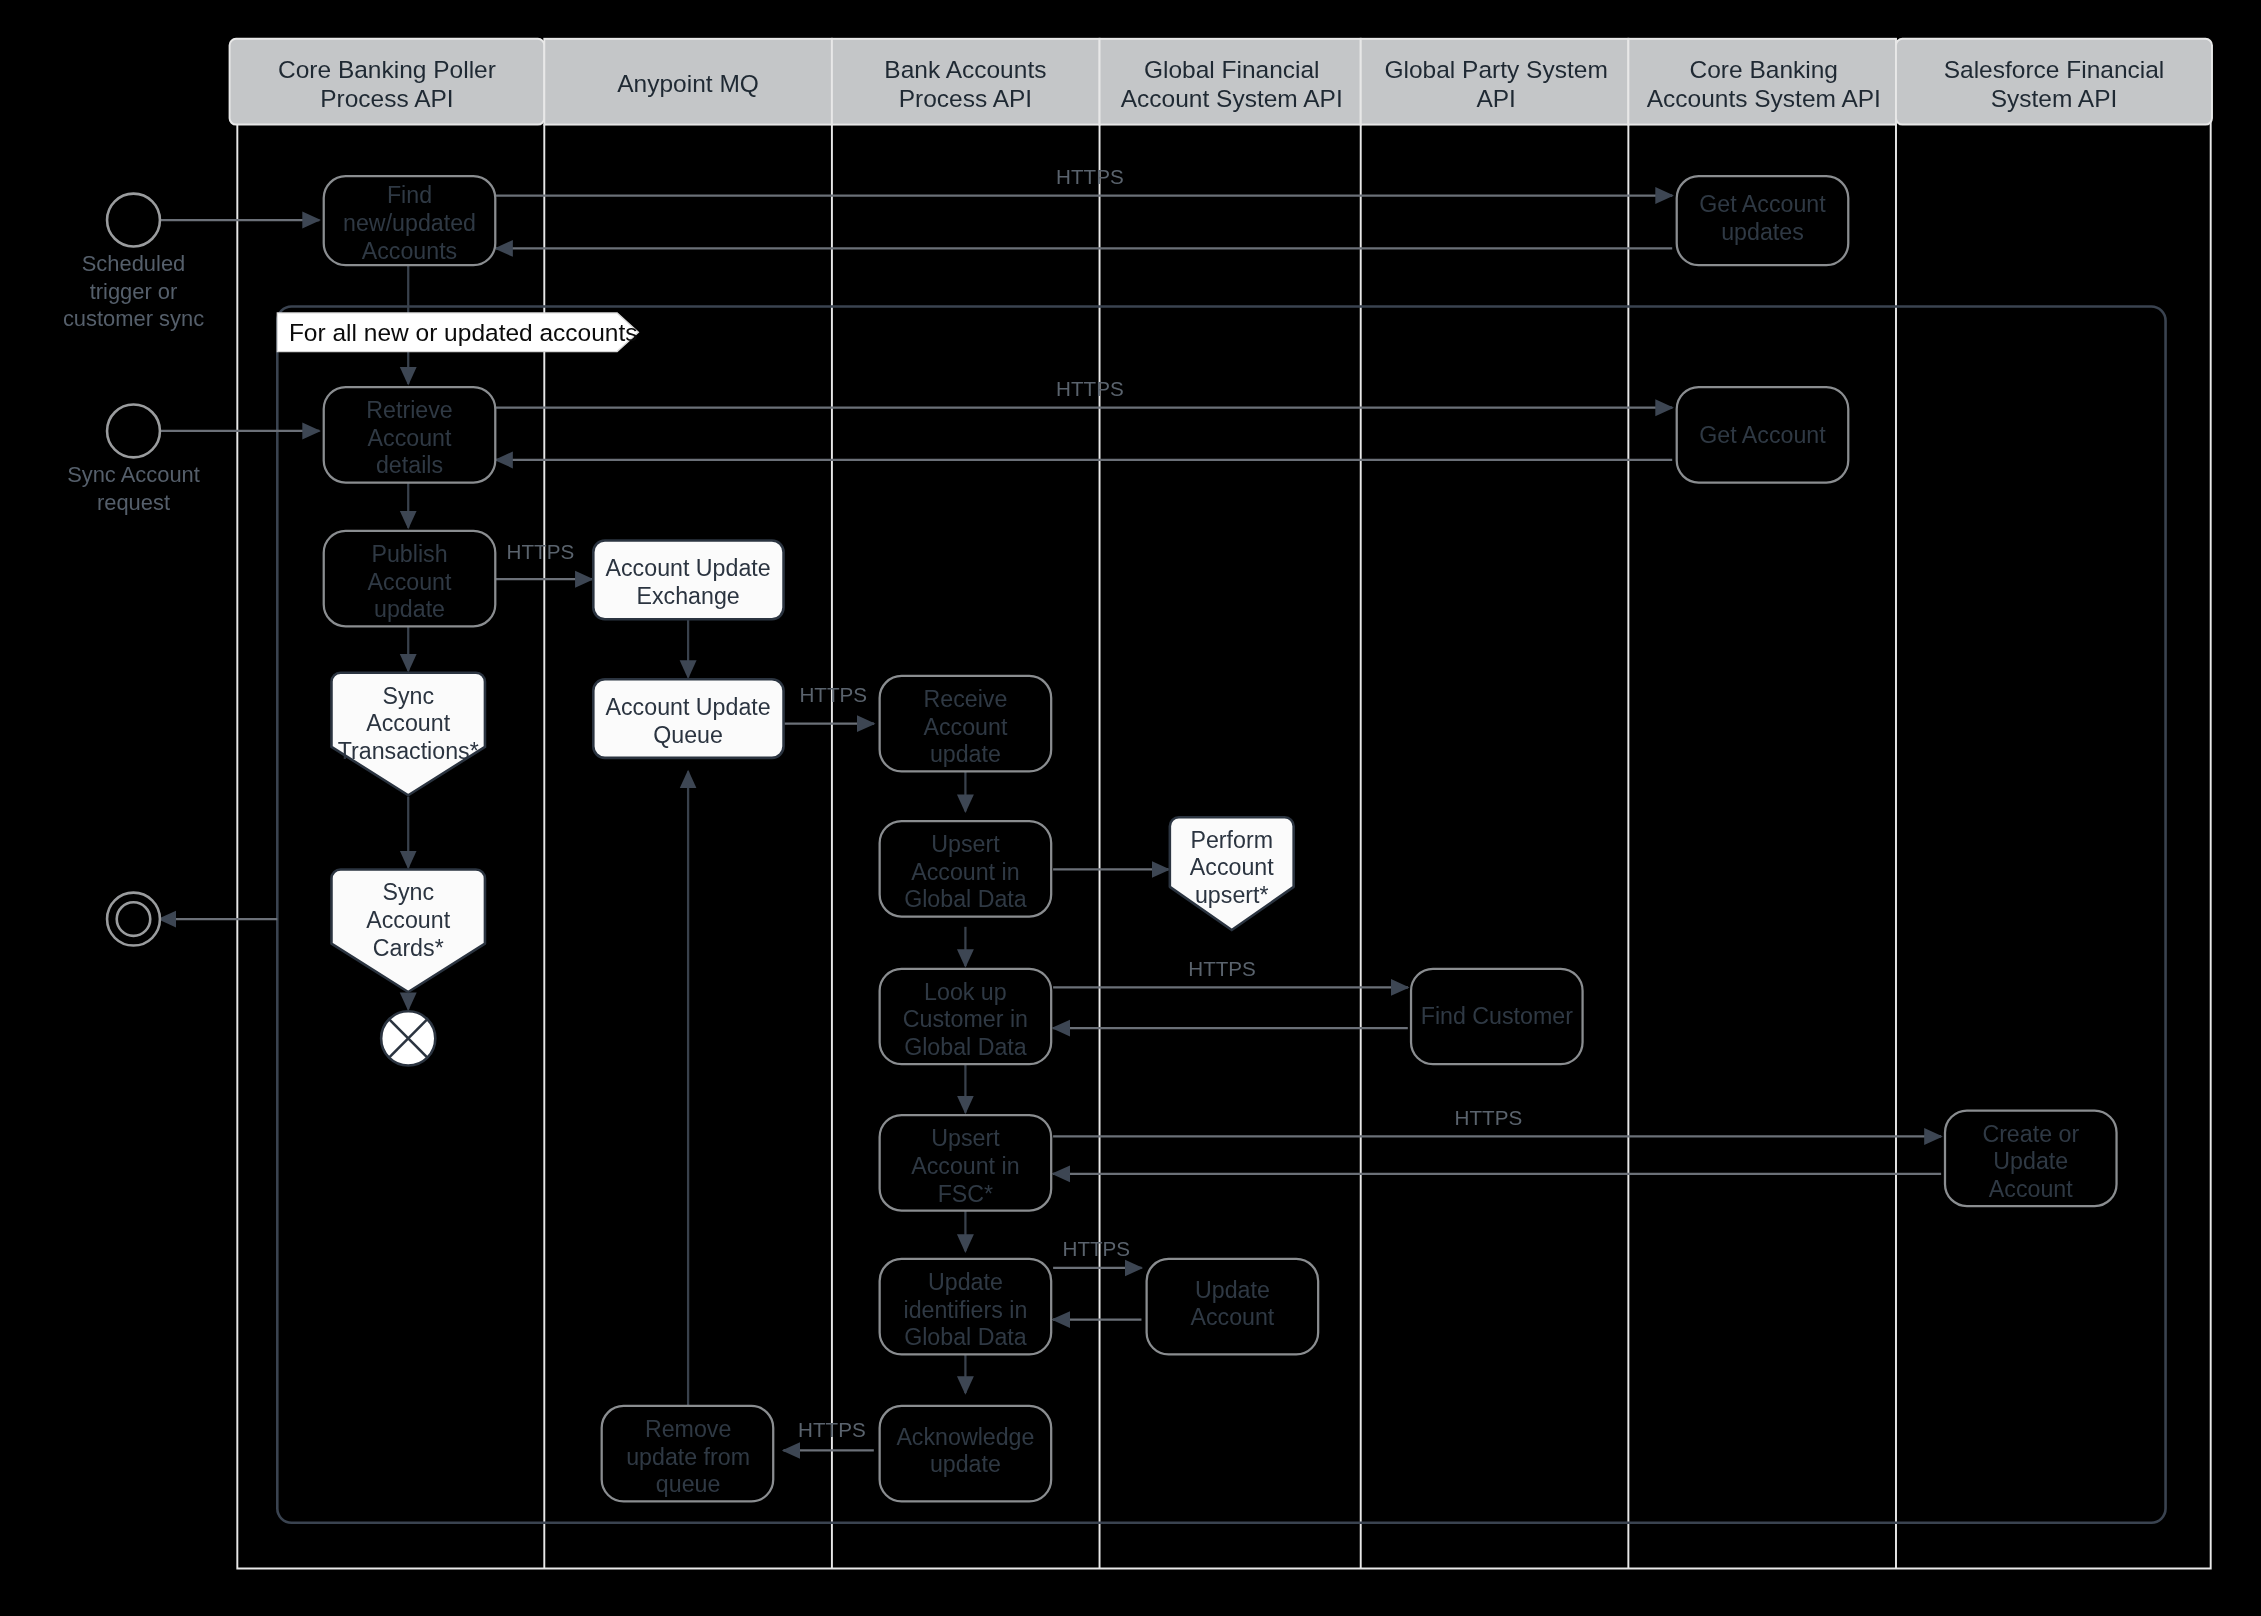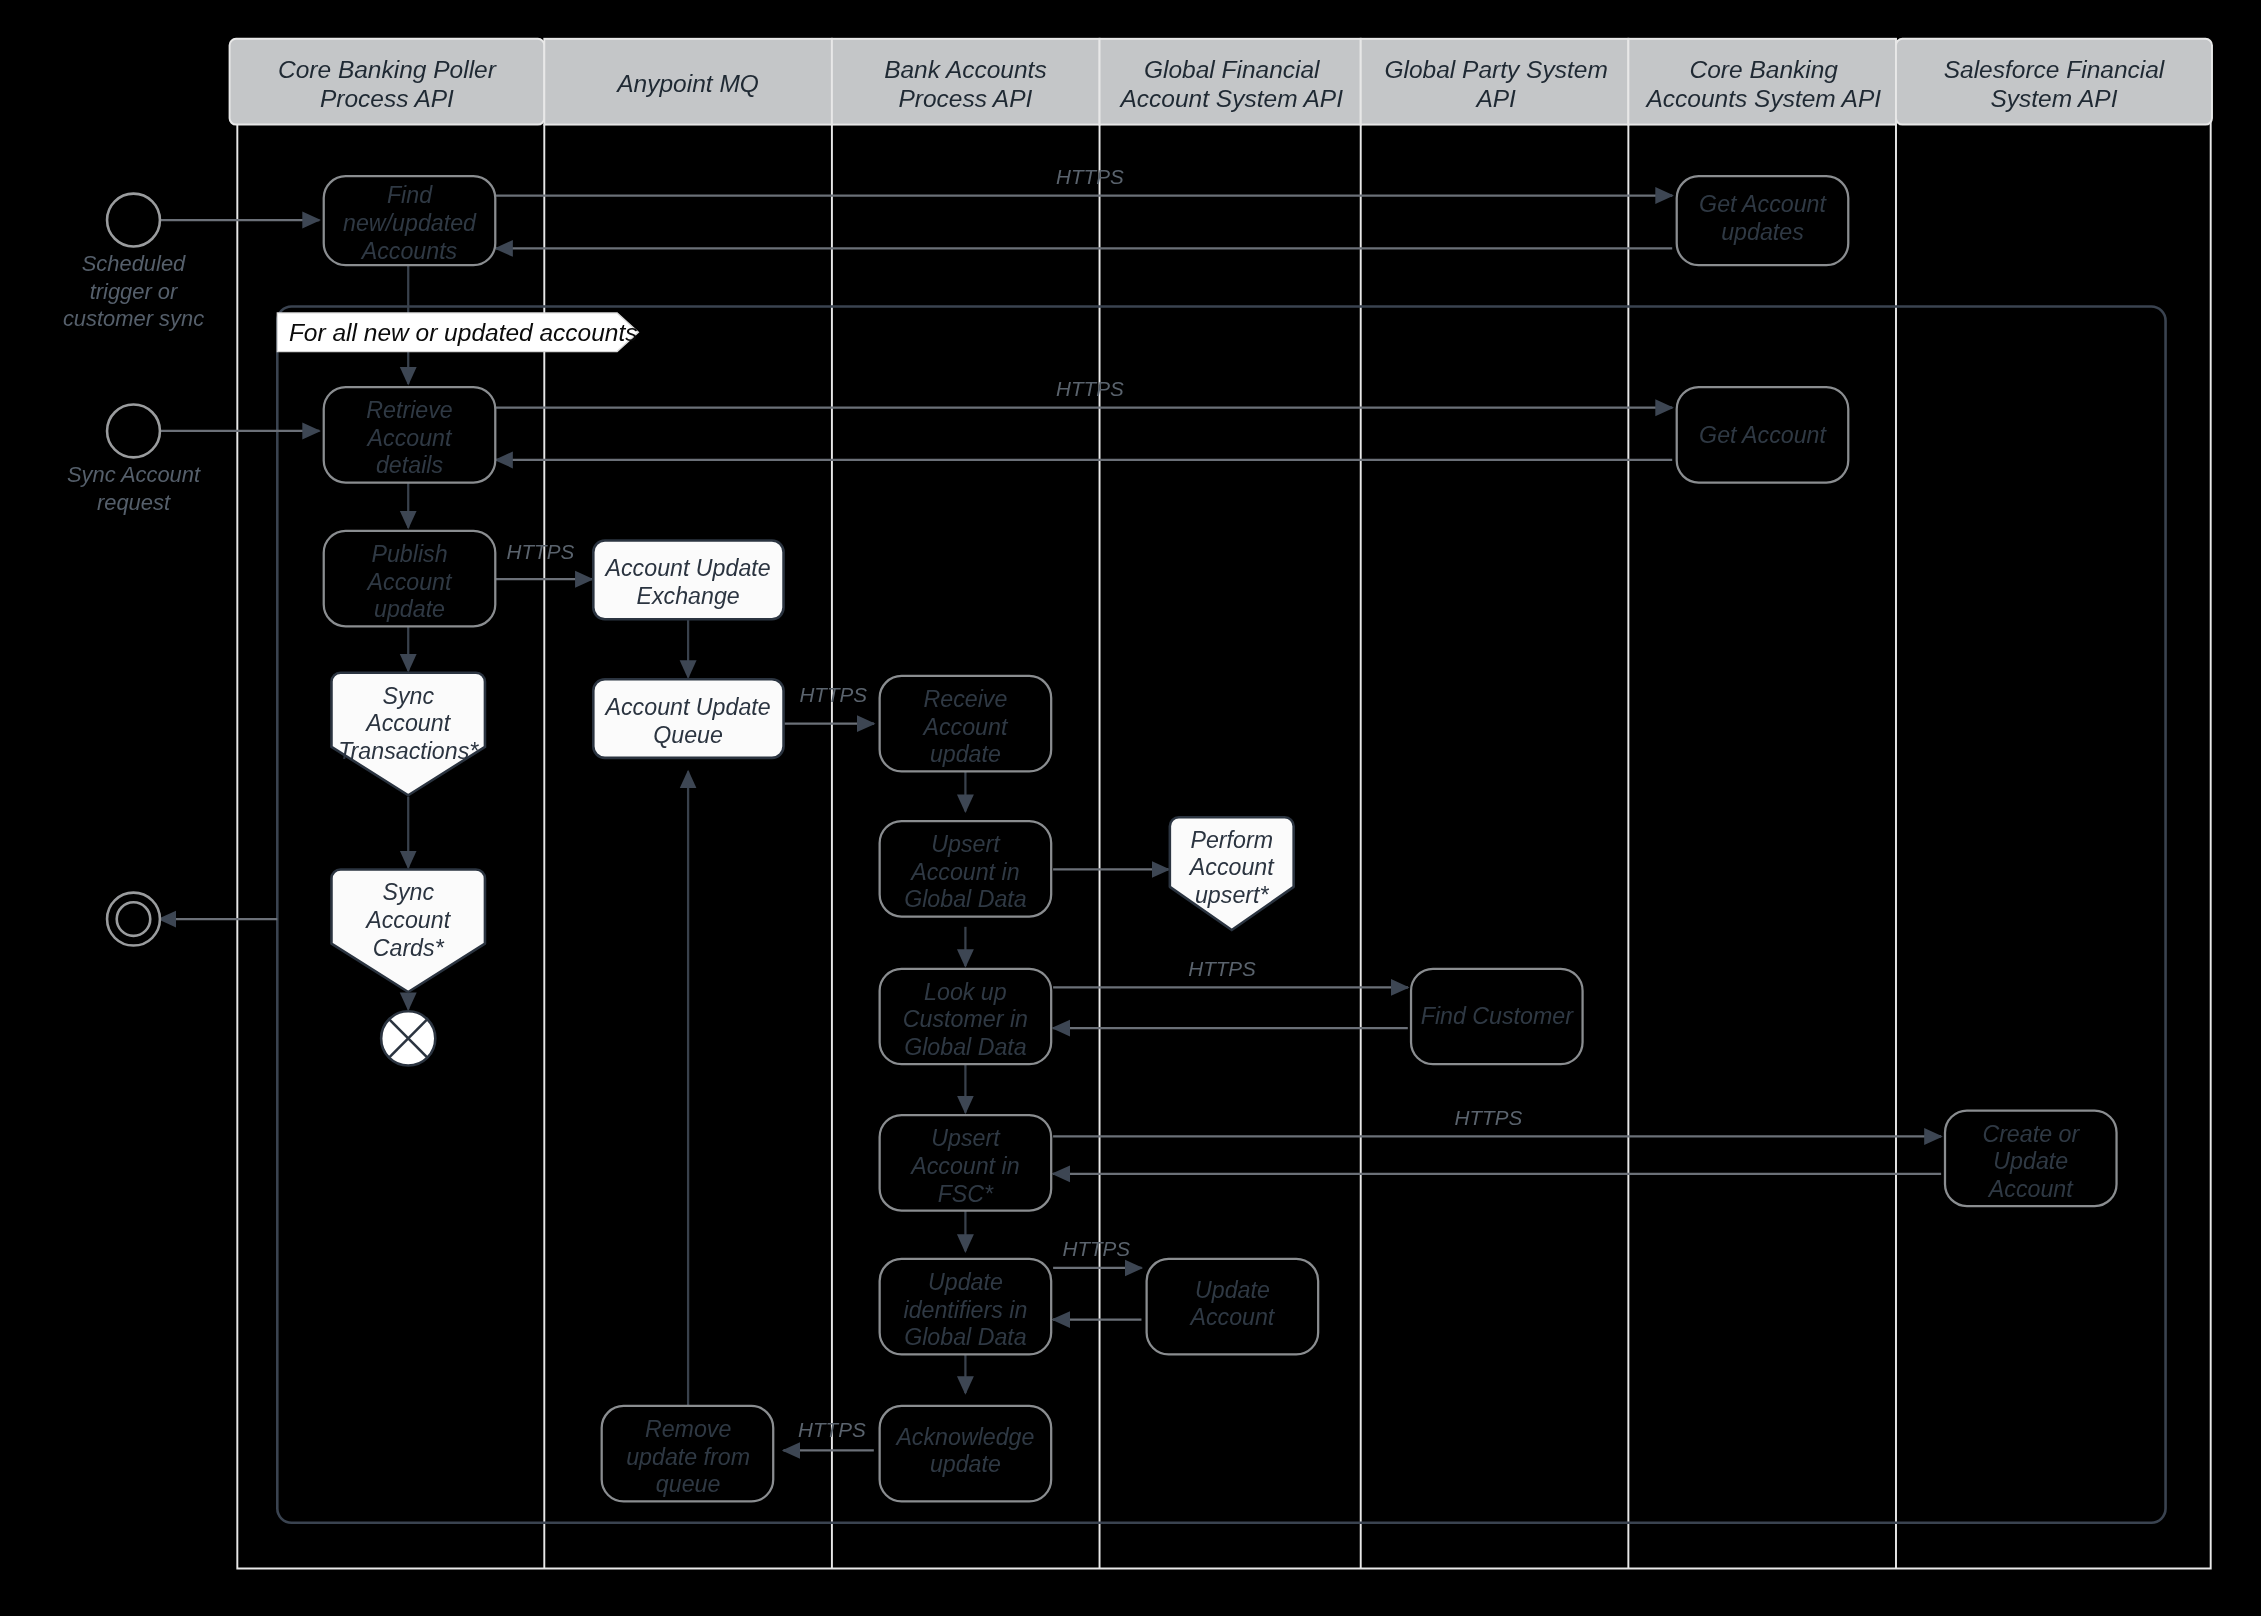--- a/index.html
+++ b/index.html
@@ -7,21 +7,20 @@
     padding: 0;
     background: #000000;
   }
   #stage {
     position: relative;
     width: 2261px;
     height: 1617px;
     background: #000000;
     font-family: "Liberation Sans", sans-serif;
     overflow: hidden;
-    font-style: italic;
   }
   svg#diagram {
     position: absolute;
     left: 0; top: 0;
     width: 2261px;
     height: 1617px;
     display: block;
   }
   .lane-header-rect {
     fill: #c4c6c8;

